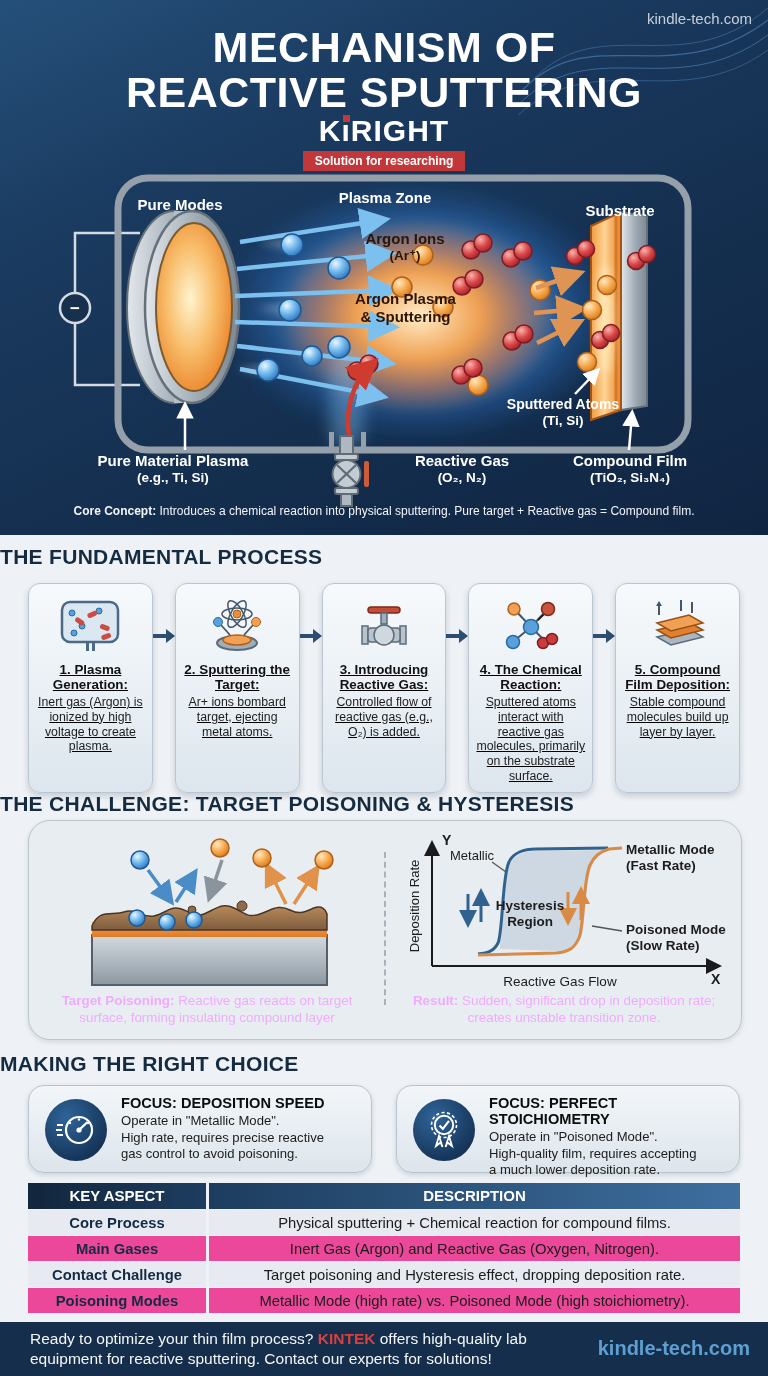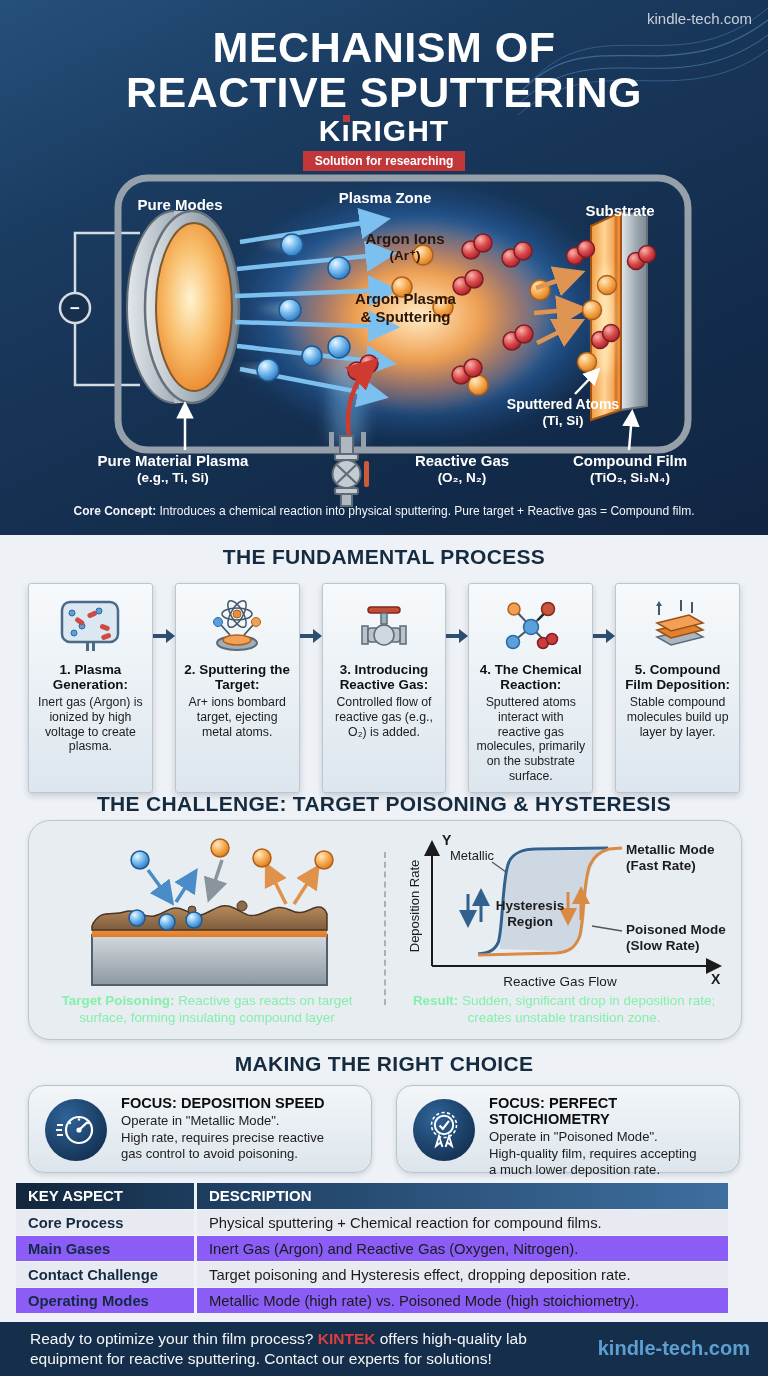--- a/index.html
+++ b/index.html
@@ -19,59 +19,59 @@
   .tagline-wrap{position:absolute;top:151px;width:100%;text-align:center;}
   .tagline{display:inline-block;background:#c2383a;color:#fff;font-size:12px;font-weight:bold;padding:3px 12px;}
   .chamber-svg{position:absolute;top:170px;left:0;width:768px;height:360px;}
   .clbl{position:absolute;text-align:center;color:#fff;font-weight:bold;font-size:15px;line-height:1.18;}
   .clbl .sub{font-size:13.5px;}
   .clbl-dark{color:#2b1507;}
   .core{position:absolute;top:504px;width:100%;text-align:center;color:#f2f5f8;font-size:12px;}
   .core b{font-weight:bold;}
   
   .light{position:absolute;top:535px;left:0;width:768px;height:787px;background:#eef1f5;}
-  .sec-heading{position:absolute;width:100%;text-align:center;font-weight:bold;font-size:21px;
+  .sec-heading{position:absolute;width:100%;text-align:left;font-weight:bold;font-size:21px;
                color:#152b40;letter-spacing:.3px;}
   
   .cards{position:absolute;left:28px;top:583px;width:712px;display:flex;align-items:stretch;}
   .pcard{width:125px;box-sizing:border-box;background:linear-gradient(180deg,#f7fafc,#dde6ee);
-         border:1.5px solid #bac6d2;border-radius:3px;box-shadow:0 3px 6px rgba(20,40,60,.18);
-         padding:10px 6px 8px;text-align:center;}
+         border:1.5px solid #bac6d2;border-radius:12px;box-shadow:0 3px 6px rgba(20,40,60,.18);
+         padding:10px 6px 8px;text-align:center;text-decoration:underline;}
   .pcard .icon{height:64px;display:flex;align-items:center;justify-content:center;}
   .pcard h3{margin:4px 0 0;font-size:13.4px;line-height:1.12;color:#111;}
   .pcard p{margin:3px 0 0;font-size:12.3px;line-height:1.2;color:#1d1d1d;}
   .parrow{flex:1;display:flex;justify-content:center;align-items:flex-start;padding-top:46px;}
   
   .panel{position:absolute;left:28px;top:820px;width:712px;height:218px;background:#e8edf2;
          border:1.5px solid #bcc6cf;border-radius:22px;box-shadow:0 2px 5px rgba(20,40,60,.12);}
   .divider{position:absolute;left:384px;top:852px;height:153px;border-left:2px dashed #a7b2bc;}
   .poison-svg{position:absolute;left:42px;top:838px;width:330px;height:150px;}
   .hyst-svg{position:absolute;left:408px;top:828px;width:320px;height:164px;}
-  .caption{position:absolute;font-size:13.4px;line-height:1.3;color:#86efac;text-align:center;}
+  .caption{position:absolute;font-size:13.4px;line-height:1.3;color:#f0abfc;text-align:center;}
   
   .choice-box{position:absolute;top:1085px;width:344px;height:88px;box-sizing:border-box;
               background:linear-gradient(180deg,#f2f6f9,#dde5ec);border:1.5px solid #b9c3cd;
               border-radius:16px;box-shadow:0 2px 5px rgba(20,40,60,.15);}
   .icon-circle{position:absolute;left:16px;top:13px;width:62px;height:62px;border-radius:50%;
                background:radial-gradient(circle at 35% 30%,#2f6499,#153457 75%);
                display:flex;align-items:center;justify-content:center;}
   .choice-text{position:absolute;left:92px;top:9px;right:8px;}
   .choice-text h3{margin:0;font-size:14.6px;color:#0d0d0d;}
   .choice-text p{margin:2px 0 0;font-size:13.1px;line-height:1.27;color:#1c1c1c;white-space:pre-line;}
   
-  .ktable{position:absolute;left:16px;top:1183px;width:712px;}
+  .ktable{position:absolute;left:28px;top:1183px;width:712px;text-align:center;}
   .trow{display:grid;grid-template-columns:178px 1fr;column-gap:3px;margin-bottom:1px;}
   .thcell{color:#fff;font-weight:bold;font-size:15px;padding:4px 12px;line-height:18px;}
   .thcell.c1{background:linear-gradient(90deg,#12263c,#1d3d5f);}
   .thcell.c2{background:linear-gradient(90deg,#1d3d5f,#3e6f9f);}
   .tcell{font-size:14.8px;padding:3.5px 12px;line-height:18px;}
   .tcell.c1{font-weight:bold;color:#132a42;}
   .tcell.c2{color:#1b1b1b;}
   .r-odd .tcell{background:#e7ebf1;}
-  .r-even .tcell{background:#8b5cf6;}
+  .r-even .tcell{background:#ec4899;}
   
   .footer{position:absolute;top:1322px;left:0;width:768px;height:54px;background:#152e4b;}
   .footer-text{position:absolute;left:30px;top:7px;color:#f4f6f8;font-size:15.5px;line-height:1.32;}
   .footer-text .brand{color:#d93f3f;font-weight:bold;}
   .site-bottom{position:absolute;right:18px;top:15px;font-size:20px;font-weight:bold;color:#5e9fd2;cursor:pointer;}
   svg text{font-family:"Liberation Sans","DejaVu Sans",sans-serif;}
 </style>
 </head>
 <body>
 
@@ -584,21 +584,21 @@
     </div>
     <div class="trow r-even">
       <div class="tcell c1">Main Gases</div>
       <div class="tcell c2">Inert Gas (Argon) and Reactive Gas (Oxygen, Nitrogen).</div>
     </div>
     <div class="trow r-odd">
       <div class="tcell c1">Contact Challenge</div>
       <div class="tcell c2">Target poisoning and Hysteresis effect, dropping deposition rate.</div>
     </div>
     <div class="trow r-even">
-      <div class="tcell c1">Operating Modes</div>
+      <div class="tcell c1">Poisoning Modes</div>
       <div class="tcell c2">Metallic Mode (high rate) vs. Poisoned Mode (high stoichiometry).</div>
     </div>
   </div>
 
   <div class="footer">
     <div class="footer-text">
       <div><span>Ready to optimize your thin film process? </span><span class="brand">KINTEK</span><span> offers high-quality lab</span></div>
       <div>equipment for reactive sputtering. Contact our experts for solutions!</div>
     </div>
     <div class="site-bottom">kindle-tech.com</div>

